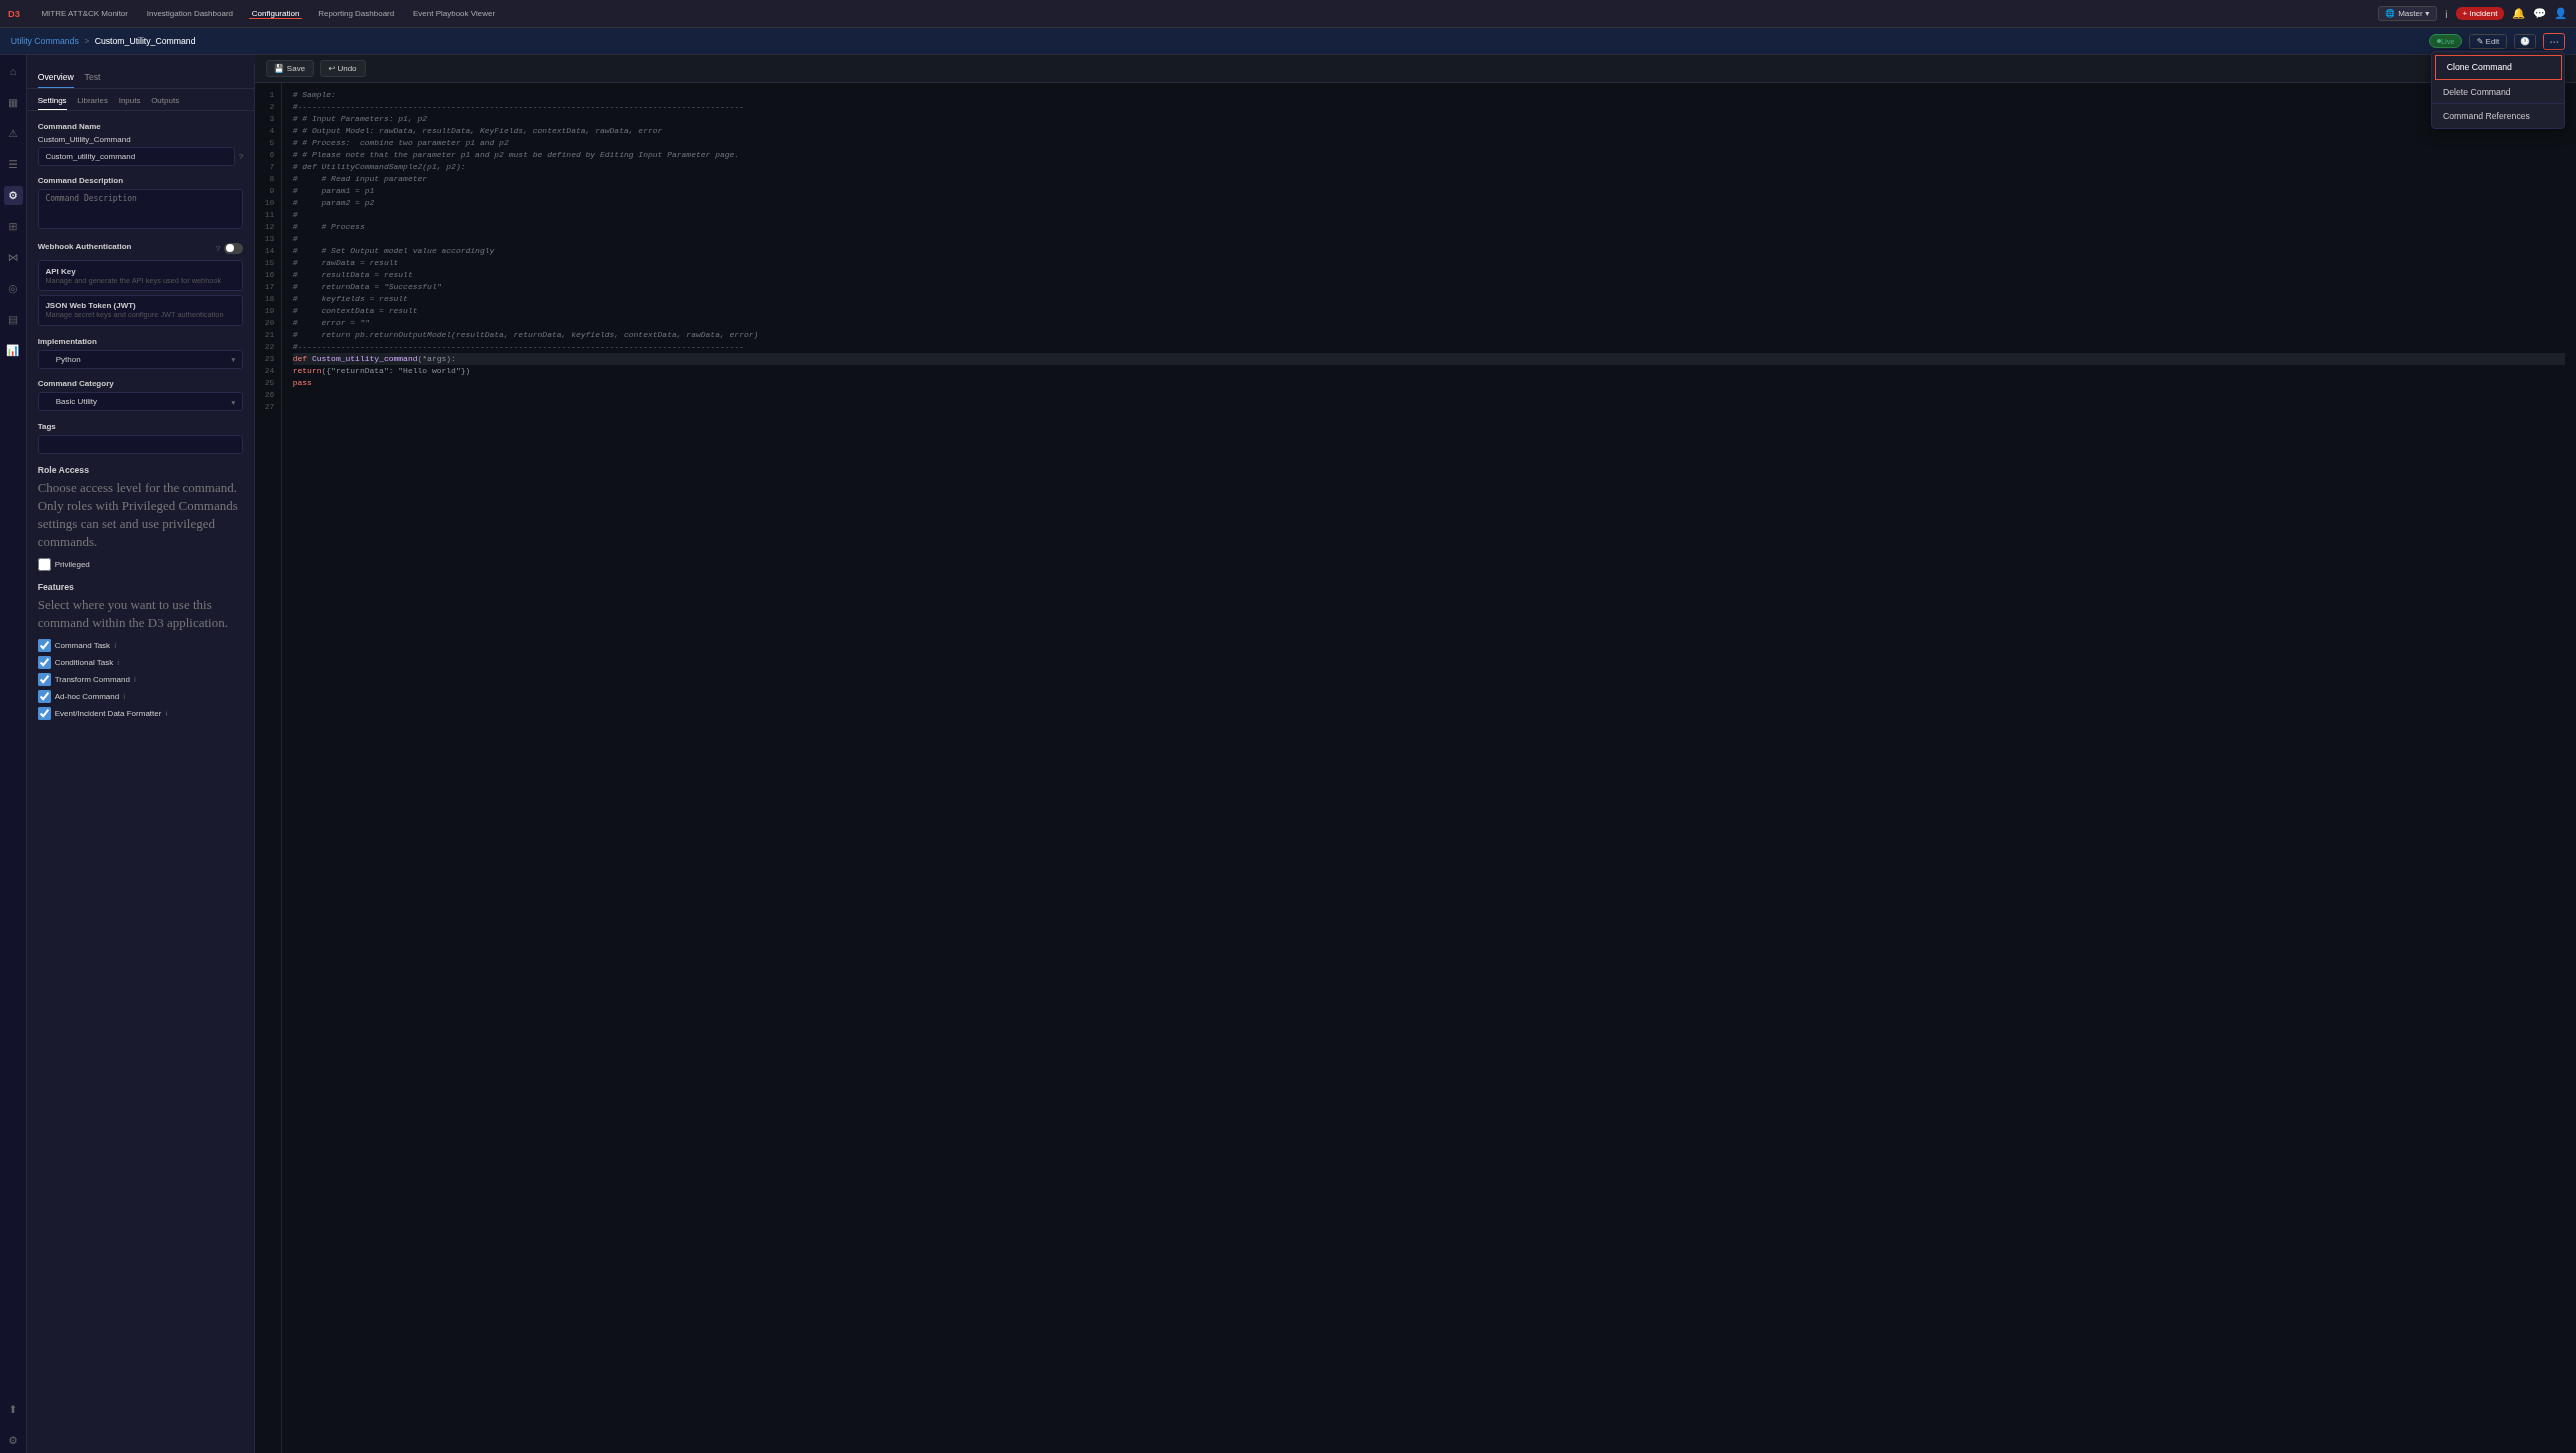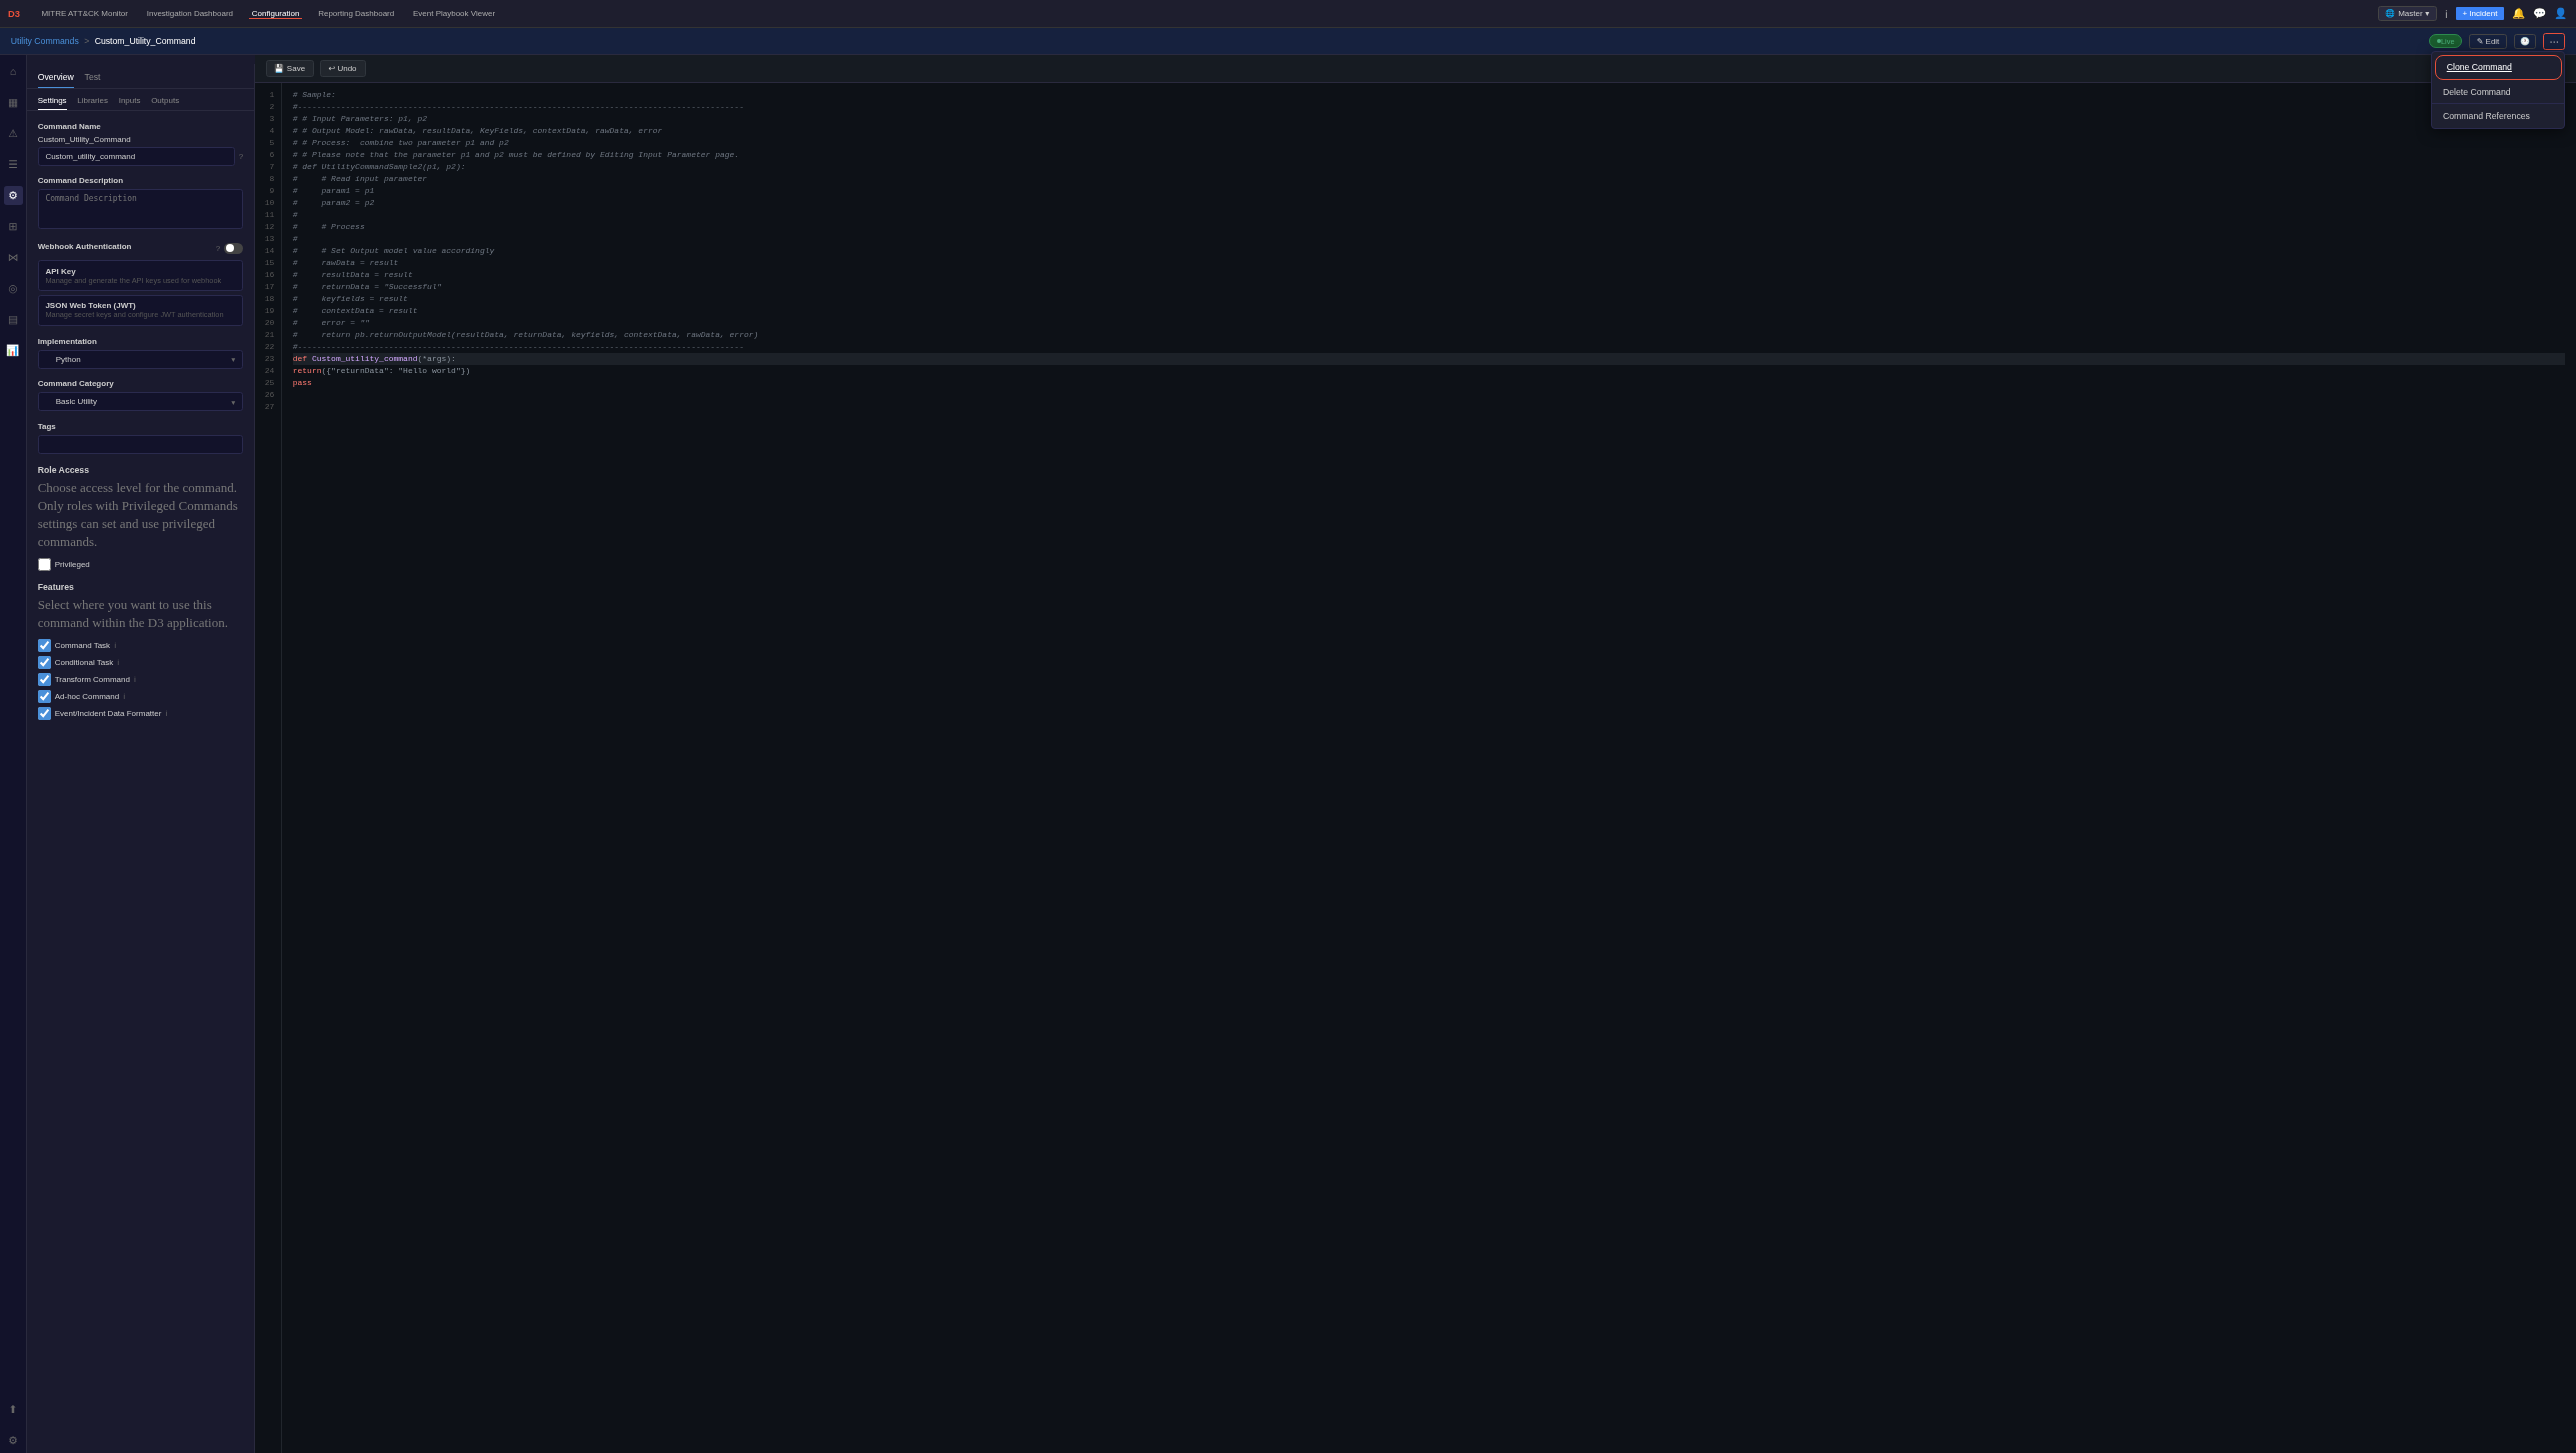--- a/index.html
+++ b/index.html
@@ -8,21 +8,21 @@
     
     .top-nav {
       display: flex; align-items: center; background: #1e1e2e; height: 28px;
       border-bottom: 0.7px solid #333; padding: 0 8px; gap: 13.4px;
     }
     .top-nav .logo { color: #e8503a; font-weight: bold; font-size: 9.4px; margin-right: 5.4px; }
     .top-nav .nav-item { color: #aaa; cursor: pointer; font-size: 8px; padding: 0 2.7px; }
     .top-nav .nav-item.active { color: #fff; border-bottom: 1.3px solid #e8503a; }
     .top-nav .nav-right { margin-left: auto; display: flex; align-items: center; gap: 8px; }
     .top-nav .master-btn { background: #2a2a3e; border: 0.7px solid #444; border-radius: 2.7px; color: #ccc; padding: 2px 6.7px; font-size: 8px; cursor: pointer; display: flex; align-items: center; gap: 2.7px; }
-    .top-nav .incident-btn { background: #3b82f6; border: none; border-radius: 1px; color: #fff; padding: 2px 6.7px; font-size: 8px; cursor: pointer; }
+    .top-nav .incident-btn { background: #b91c1c; border: none; border-radius: 6px; color: #fff; padding: 2px 6.7px; font-size: 8px; cursor: pointer; }
     .top-nav .icon-btn { background: none; border: none; color: #aaa; cursor: pointer; font-size: 10.7px; }
 
     
     .breadcrumb-bar {
       display: flex; align-items: center; background: #16213e; height: 27px;
       padding: 0 10.7px; border-bottom: 0.7px solid #2a2a3e; gap: 5.4px;
     }
     .breadcrumb-bar .bc-link { color: #4a90d9; cursor: pointer; font-size: 8.7px; }
     .breadcrumb-bar .bc-sep { color: #666; }
     .breadcrumb-bar .bc-current { color: #fff; font-size: 8.7px; }
@@ -112,21 +112,21 @@
     .dropdown-menu {
       position: absolute; right: 10.7px; top: 51px; background: #1e2030;
       border: 0.7px solid #2a2a4e; border-radius: 4px; width: 134px;
       box-shadow: 0 2.7px 13.4px rgba(0,0,0,0.5); z-index: 100;
     }
     .dropdown-item {
       padding: 6.7px 10.7px; cursor: pointer; color: #ccc; font-size: 8.7px;
       border-bottom: 0.7px solid #2a2a4e;
     }
     .dropdown-item:last-child { border-bottom: none; }
-    .dropdown-item.active-item { background: none; border: 0.7px solid #e8503a; border-radius: 8px; margin: 2.7px 2.7px 0; color: #fff; text-decoration: underline; }
+    .dropdown-item.active-item { background: none; border: 0.7px solid #e8503a; border-radius: 0; margin: 2.7px 2.7px 0; color: #fff; }
   </style>
 </head>
 <body>
 
 <div class="top-nav">
   <span class="logo">D3</span>
   <span class="nav-item">MITRE ATT&amp;CK Monitor</span>
   <span class="nav-item">Investigation Dashboard</span>
   <span class="nav-item active">Configuration</span>
   <span class="nav-item">Reporting Dashboard</span>

